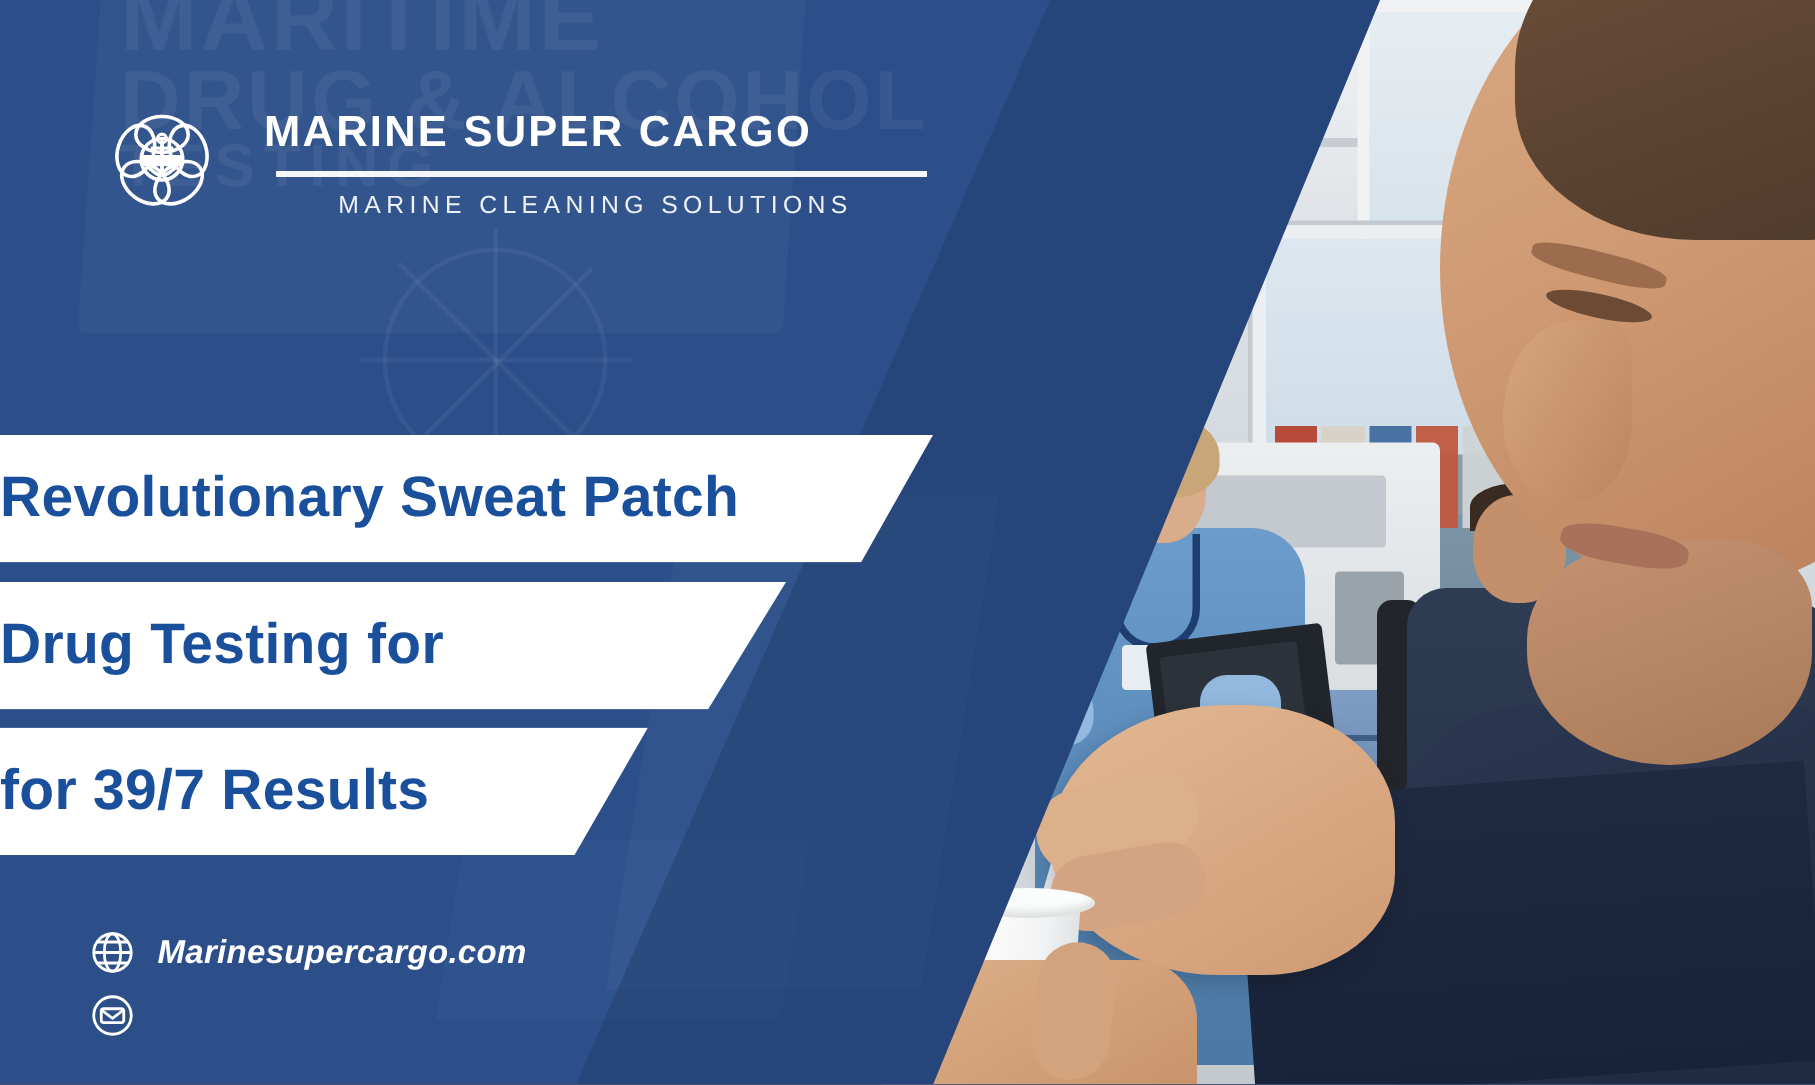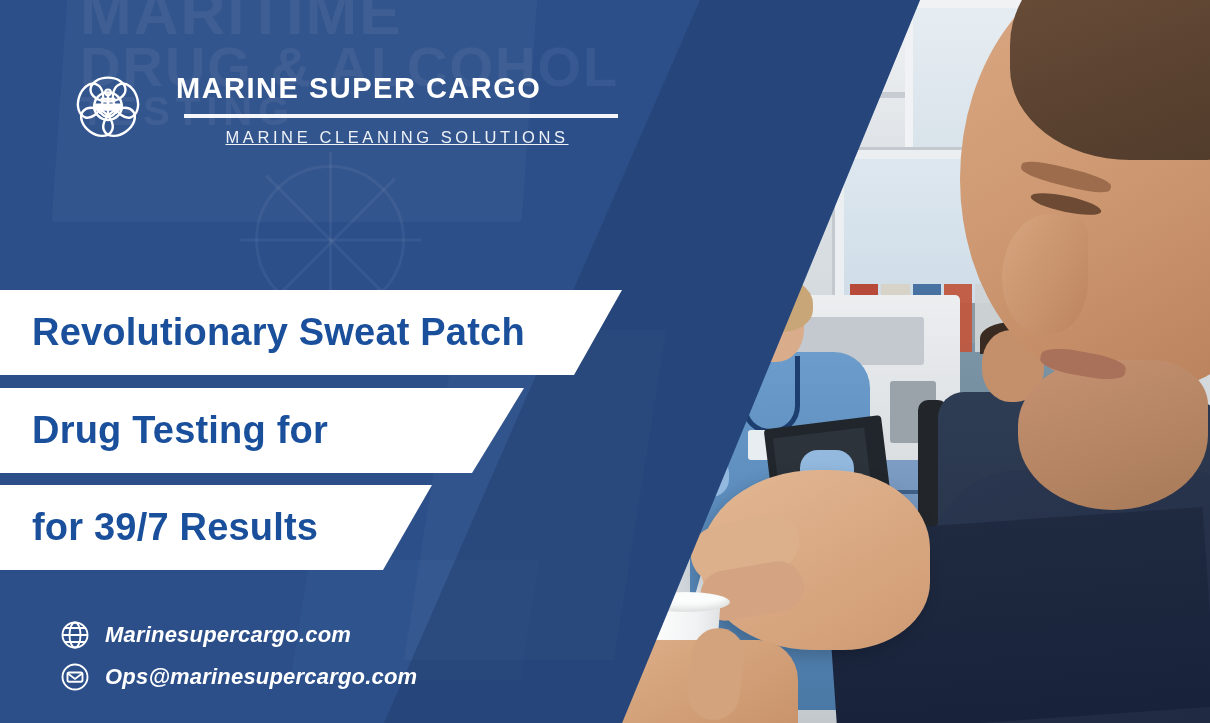--- a/index.html
+++ b/index.html
@@ -389,37 +389,35 @@
     height:4px; background:#ffffff; margin:11px 0 0 8px; width:434px;
     opacity:.95;
   }
   .tagline {
     color:#eef2f7;
     font-size:16.5px;
     letter-spacing:3.6px;
     text-align:center;
     margin-top:10px;
     white-space:nowrap;
-    text-decoration:underline;
   }
 
   
   .ribbon {
     position:absolute;
     height:85px;
     background:#ffffff;
     display:flex; align-items:center;
     left:0;
   }
   .ribbon span {
     color:#1a4f9c;
     font-weight:700;
     font-size:38px;
     letter-spacing:.2px;
-    padding-left:32px;
     white-space:nowrap;
   }
   #ribbon1 { top:290px; width:622px;
     clip-path:polygon(0 0, 622px 0, 574px 85px, 0 85px); }
   #ribbon2 { top:388px; width:524px;
     clip-path:polygon(0 0, 524px 0, 472px 85px, 0 85px);text-align:right; }
   #ribbon3 { top:485px; width:432px;
     clip-path:polygon(0 0, 432px 0, 383px 85px, 0 85px); }
 
   
@@ -582,17 +580,16 @@
       <span class="txt">Marinesupercargo.com</span>
     </div>
     <div class="contact-row">
       <span class="ico">
         <svg viewBox="0 0 24 24" width="30" height="30" fill="none" stroke="#ffffff" stroke-width="1.5">
           <circle cx="12" cy="12" r="10"></circle>
           <rect x="6" y="8.4" width="12" height="7.4" rx="1.4"></rect>
           <path d="M6.3 9.2l5.7 4.3 5.7-4.3"></path>
         </svg>
       </span>
-      <span class="txt">Ops@marinesupercargo.com</span>
     </div>
   </div>
 
 </div>
 
 </body></html>

